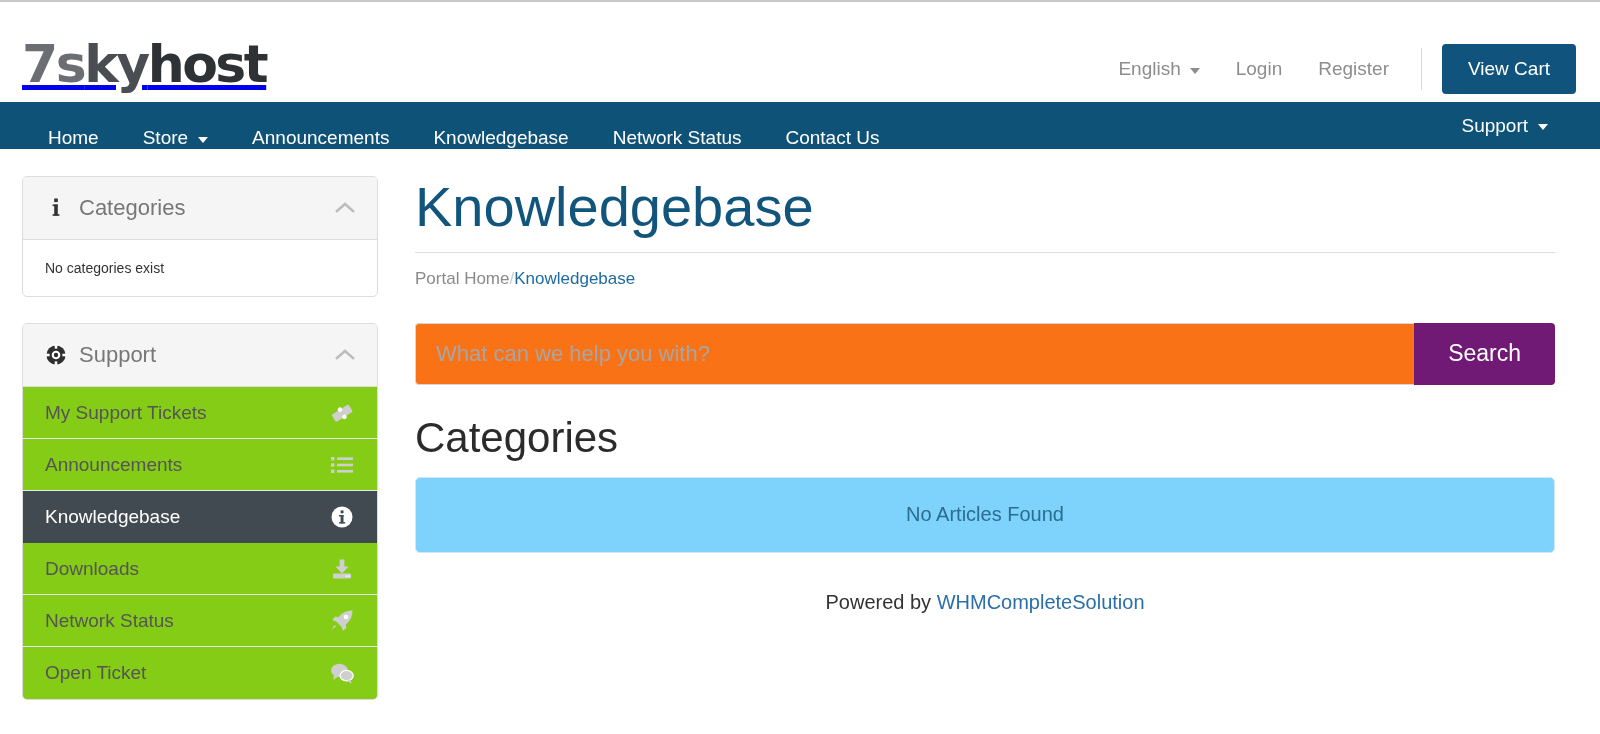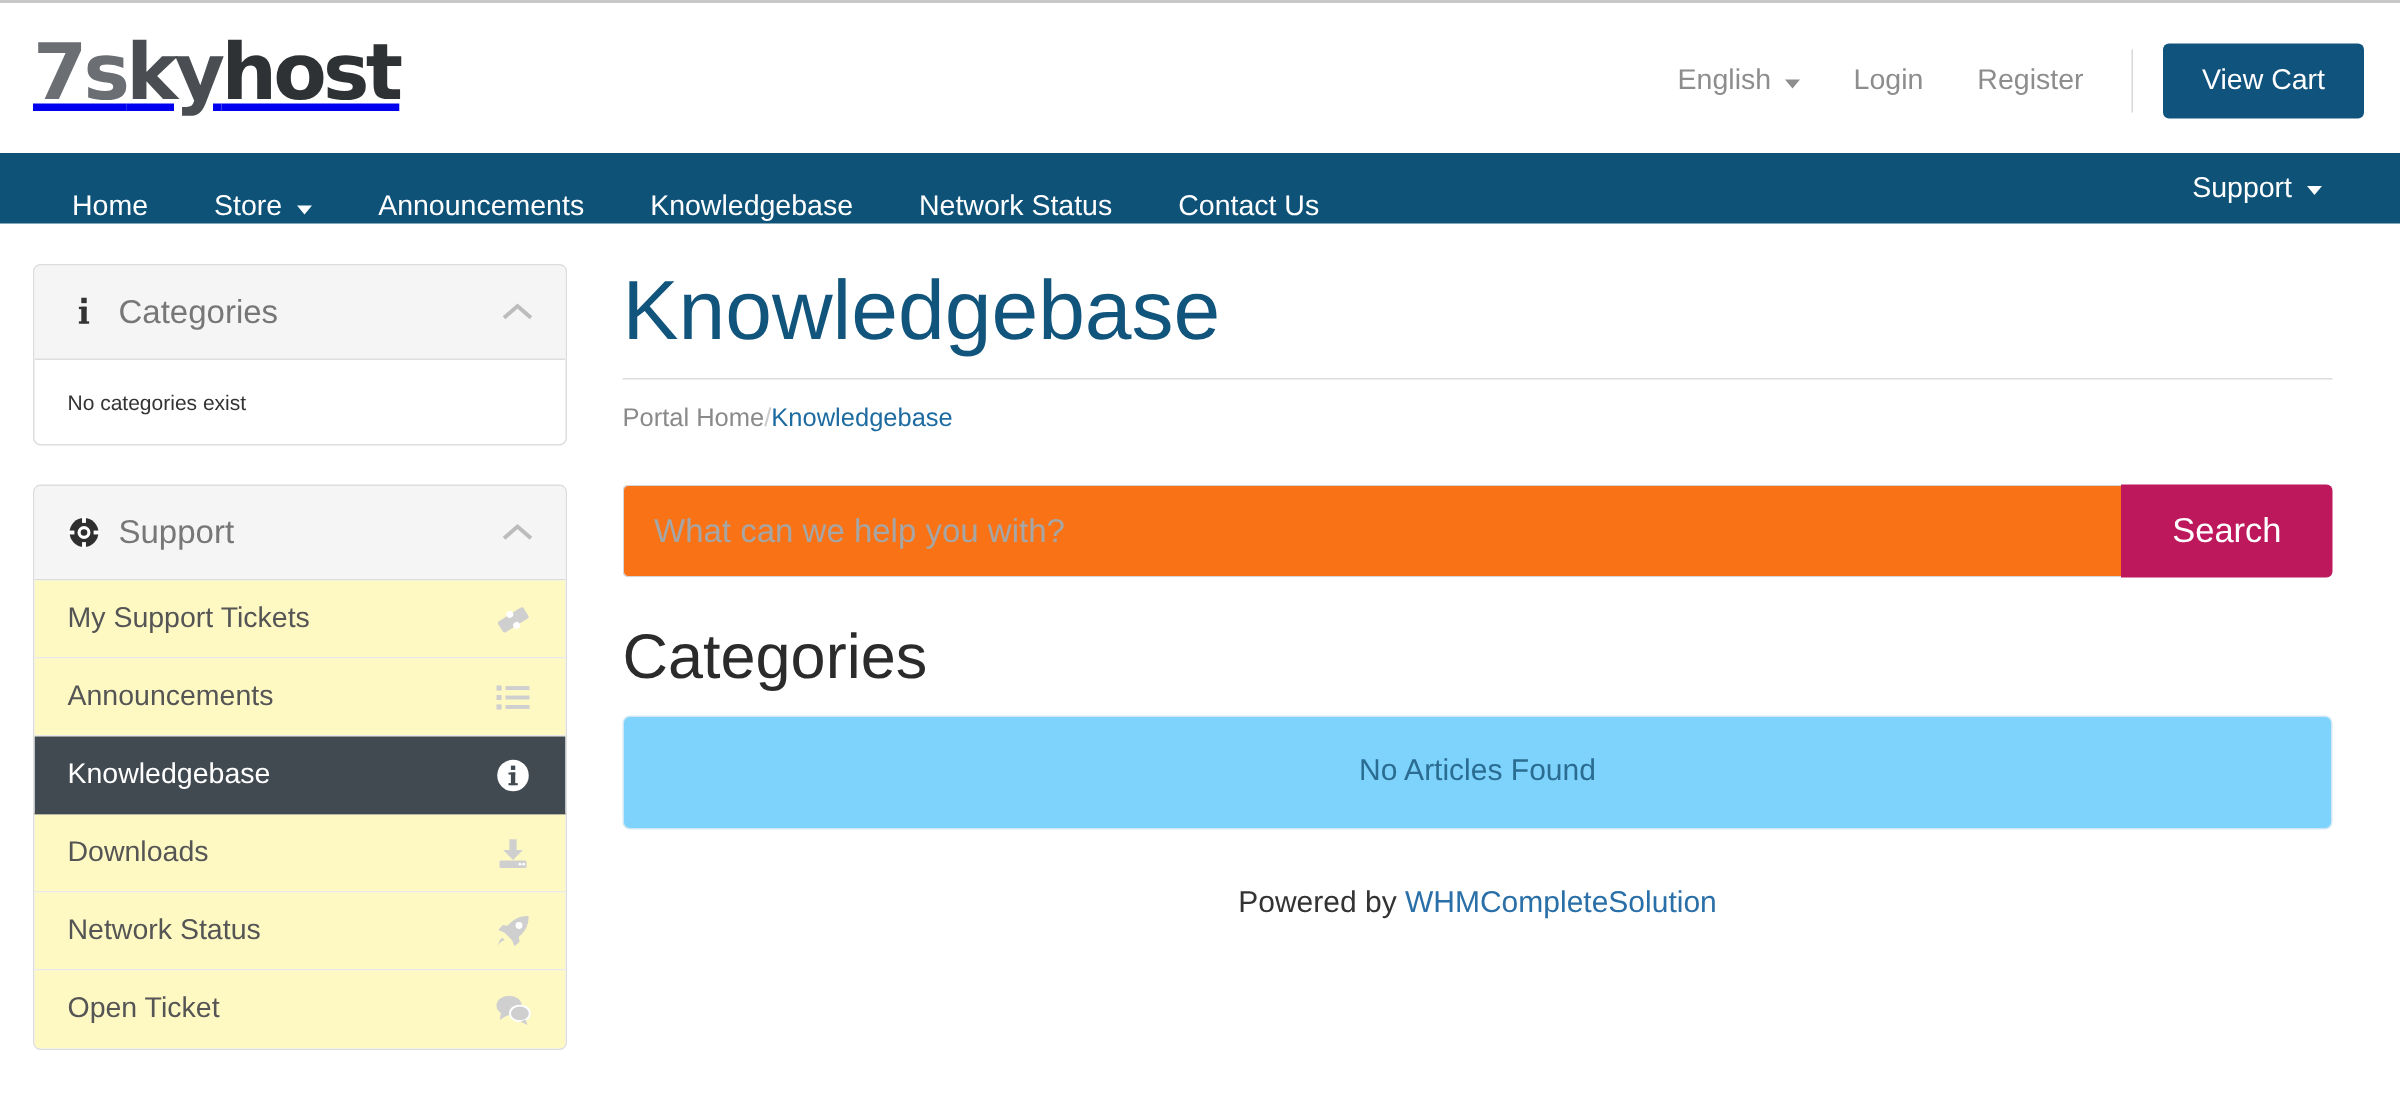--- a/index.html
+++ b/index.html
@@ -13,21 +13,21 @@
   .page { position: relative; width: 1600px; height: 734px; background:#fff; }
 
   
   .top-rule {
     position: absolute; top: 0; left: 0; width: 1600px; height: 2px;
     background: #c8c8c8;
   }
 
   
   .header {
-    position: absolute; top: 2px; left: 0; width: 1600px; height: 82px;
+    position: absolute; top: 17px; left: 0; width: 1600px; height: 82px;
     background: #ffffff;
   }
   .logo {
     position: absolute; left: 22px; top: 16px;
     height: 62px; display: flex; align-items: center;
   }
   .logo-text {
     font-family: "DejaVu Sans", sans-serif;
     font-size: 52px;
     font-weight: 700;
@@ -112,21 +112,21 @@
   }
   .panel-body { padding: 20px 22px; font-size: 14px; color: #333; }
 
   .list-group { }
   .list-item {
     display: flex; align-items: center;
     height: 52px; padding: 0 22px;
     border-bottom: 1px solid #e8e8e8;
     color: #555555; font-size: 19px;
     text-decoration: none; position: relative;
-    background: #fef9c3;
+    background: #84cc16;
   }
   .list-item:last-child { border-bottom: none; }
   .list-item.active {
     background: #424a51; color: #ffffff;
     border-bottom: 1px solid #424a51;
   }
   .li-label { flex: 1; }
   .li-icon {
     width: 26px; height: 26px; display:flex; align-items:center; justify-content:center;
     color: #cfcfcf;
@@ -149,21 +149,21 @@
   .search-row { display: flex; margin-top: 34px; height: 62px; }
   .search-input {
     flex: 1; border: 1px solid #d6d6d6; border-right: none;
     border-radius: 4px 0 0 4px; padding: 0 20px;
     font-size: 22px; color: #333; outline: none;
     font-family: "Liberation Sans", sans-serif;
     background: #f97316;
   }
   .search-input::placeholder { color: #a6a6a6; }
   .search-btn {
-    background: #be185d; color: #fff; border: none;
+    background: #701a75; color: #fff; border: none;
     border-radius: 0 4px 4px 0;
     font-size: 23px; padding: 0 34px; cursor: pointer;
     font-family: "Liberation Sans", sans-serif;
   }
 
   .section-title {
     font-size: 42px; color: #2b2b2b; font-weight: 400;
     margin: 30px 0 16px 0; line-height: 1.1;
   }
   .alert-info {

